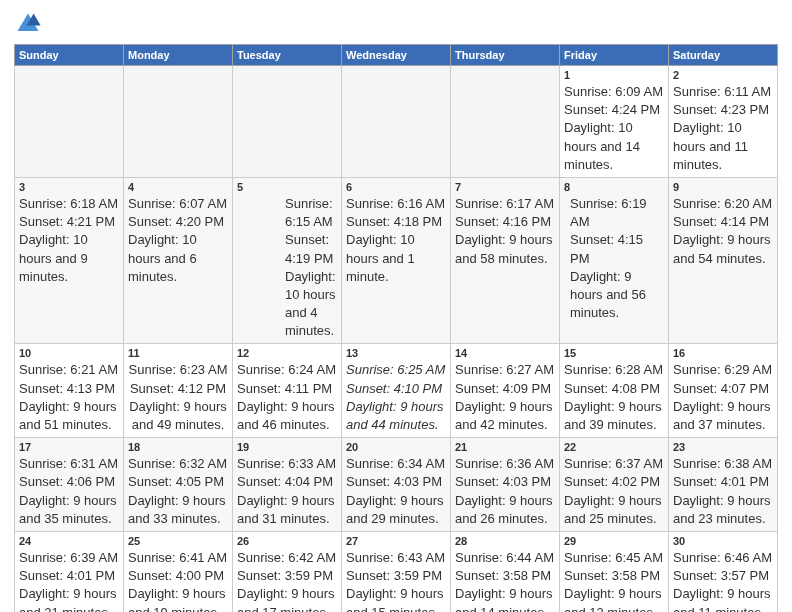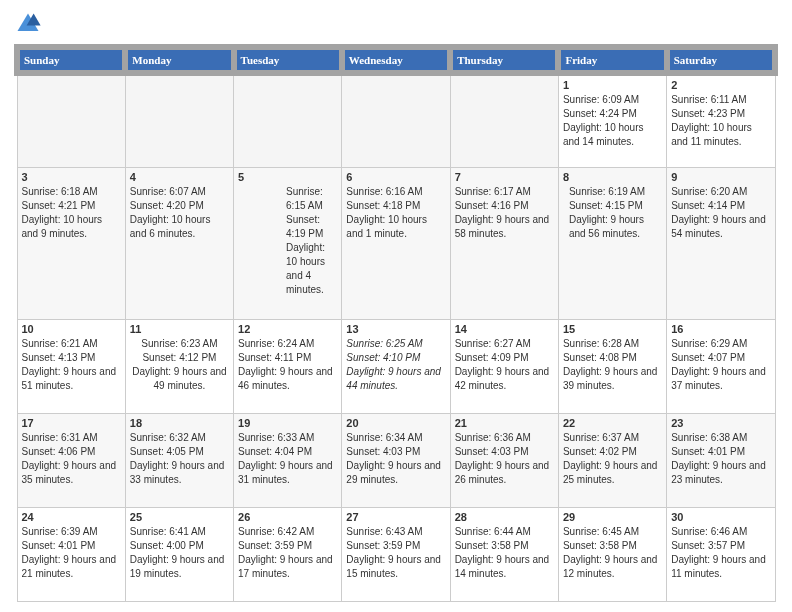--- a/index.html
+++ b/index.html
@@ -66,43 +66,42 @@
       width: 100%;
       table-layout: fixed;
     }
     .calendar th {
       background: #3a6db5;
       color: #fff;
       font-size: 11px;
       font-weight: bold;
       padding: 4px 4px;
       text-align: left;
-      border: 6px solid #a3a3a3;
-      font-family: Liberation Serif, serif;
+      border: 1px solid #a3a3a3;
     }
     .calendar td {
       border: 1px solid #ccc;
       vertical-align: top;
       padding: 3px 4px;
       font-size: 9.5px;
       color: #333;
       background: #fff;
       height: 82px;
     }
     .calendar td.empty {
       background: #f5f5f5;
     }
     .day-num {
       font-weight: bold;
       font-size: 11px;
       display: block;
       margin-bottom: 2px;
     }
     .day-info {
-      font-size: 10px;
+      font-size: 13px;
       line-height: 1.4;
       color: #333;
     }
     .row-even td { background: #f7f7f7; }
   </style>
 </head>
 <body>
 
 <div class="page">
   <div class="header">

